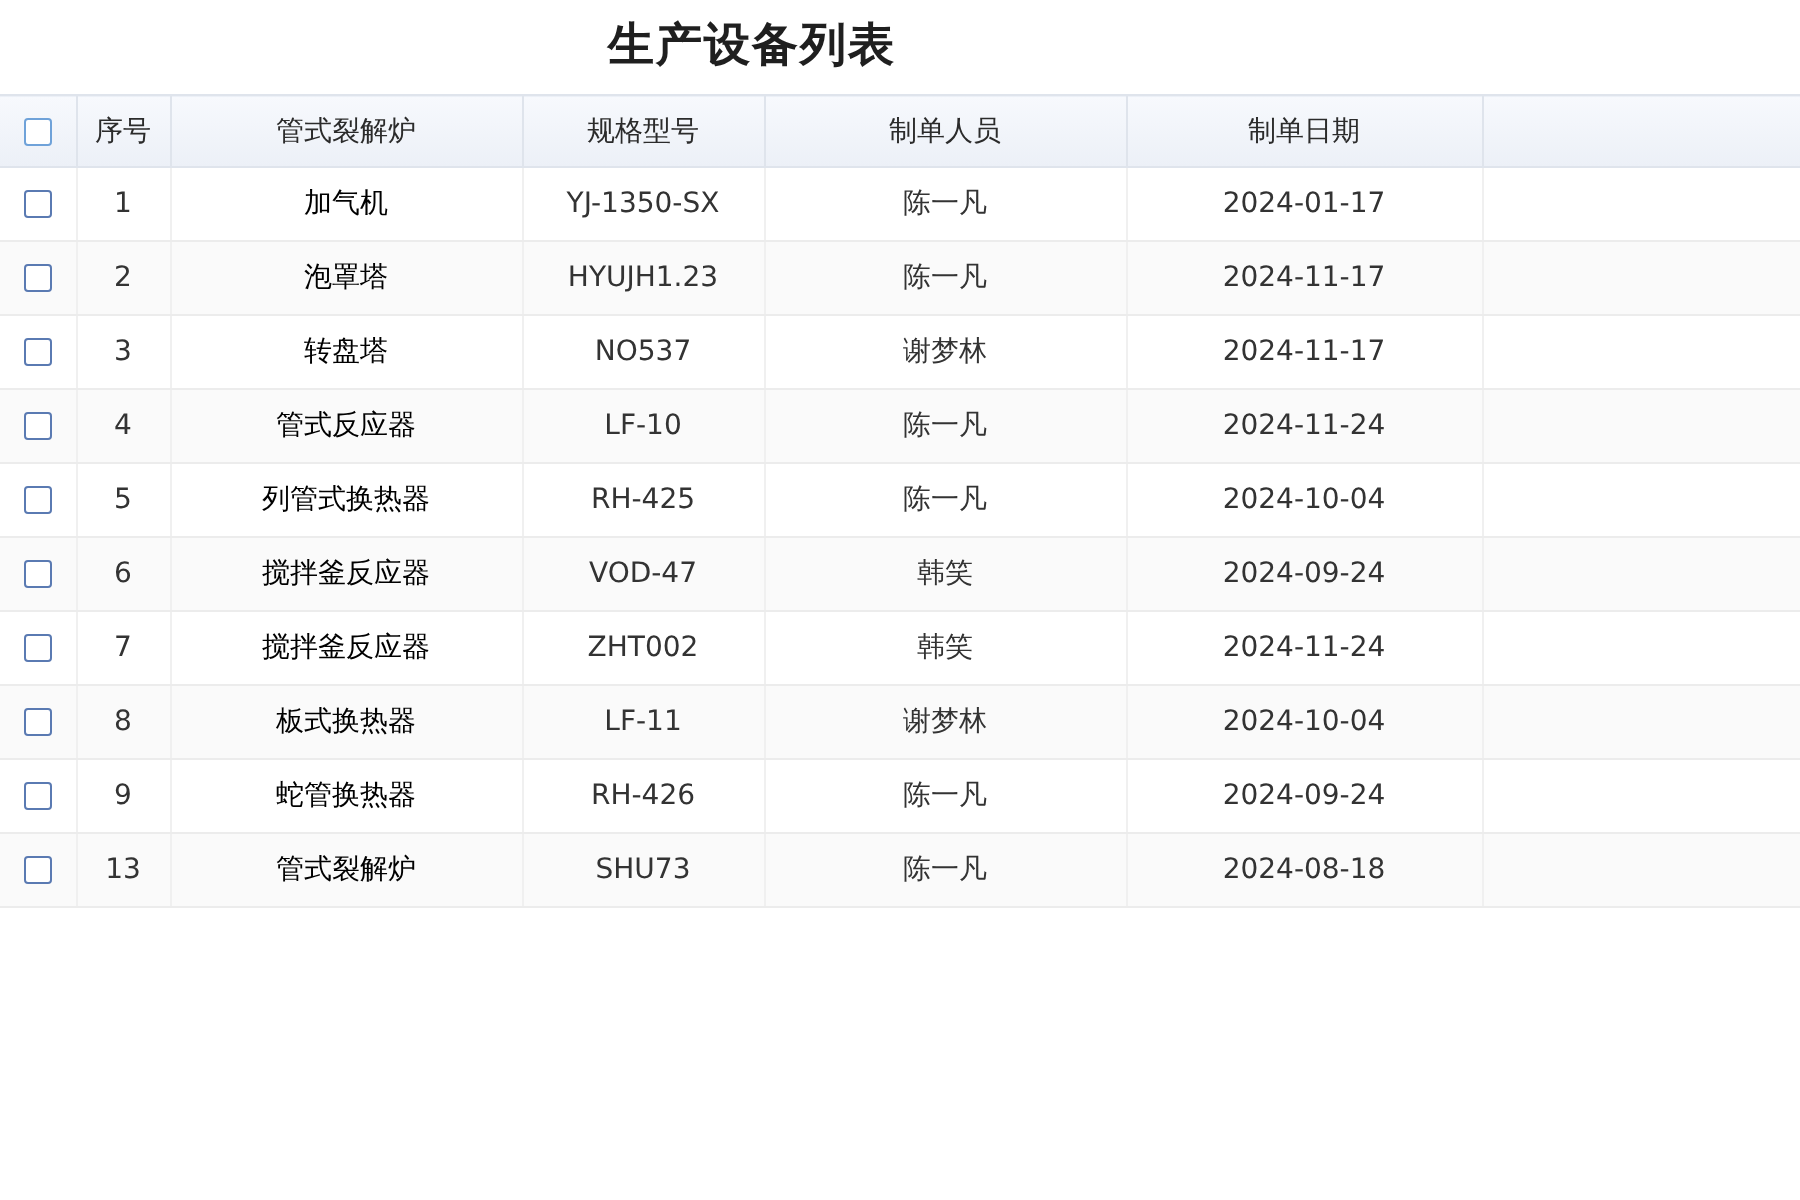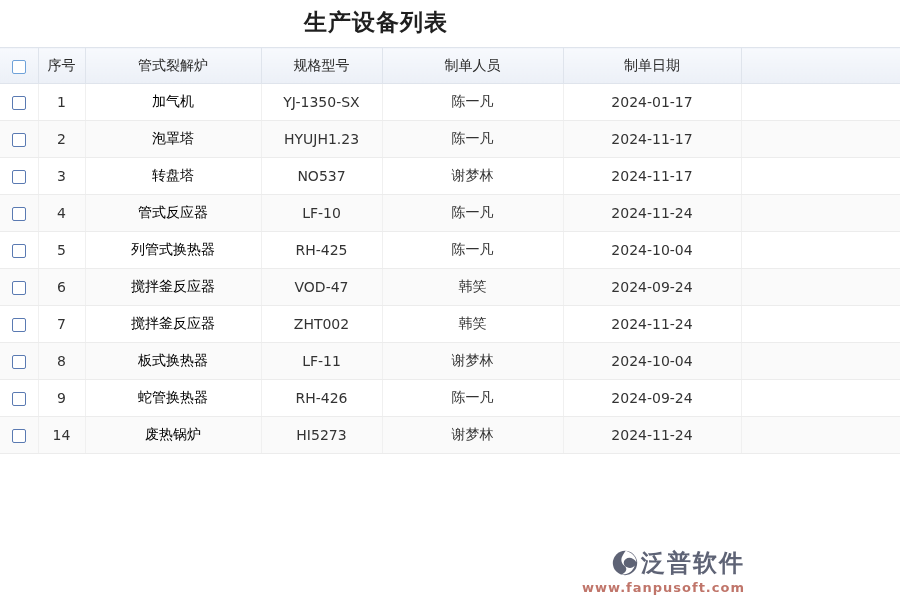--- a/index.html
+++ b/index.html
@@ -144,34 +144,24 @@
           <td><input type="checkbox" class="cb" style=""></td>
           <td>9</td>
           <td><a class="devlink">蛇管换热器</a></td>
           <td>RH-426</td>
           <td>陈一凡</td>
           <td>2024-09-24</td>
           <td></td>
         </tr>
         <tr>
           <td><input type="checkbox" class="cb" style=""></td>
-          <td>14</td>
-          <td><a class="devlink">废热锅炉</a></td>
-          <td>HI5273</td>
-          <td>谢梦林</td>
-          <td>2024-11-24</td>
+          <td>13</td>
+          <td><a class="devlink">管式裂解炉</a></td>
+          <td>SHU73</td>
+          <td>陈一凡</td>
+          <td>2024-08-18</td>
           <td></td>
         </tr>
       </tbody>
   </table>
 
-  <div class="watermark">
-    <div class="wm-row">
-      <svg class="wm-logo" viewBox="0 0 32 32">
-        <circle cx="16" cy="16" r="15" fill="#51566a"></circle>
-        <path fill="#ffffff" d="M17 1 C 24 3 30 8 30 15 C 27 10 21 8 17 11 C 13 14 14 19 18 21 C 22 23 26 22 28 19 C 26 26 19 31 12 30 C 18 27 19 23 16 20 C 12 17 10 12 13 7 C 14.5 4.5 15.5 2.5 17 1 Z"></path>
-      </svg>
-      <span class="wm-brand">泛普软件</span>
-    </div>
-    <div class="wm-url">www.fanpusoft.com</div>
-  </div>
 
 </div>
 
 </body></html>

